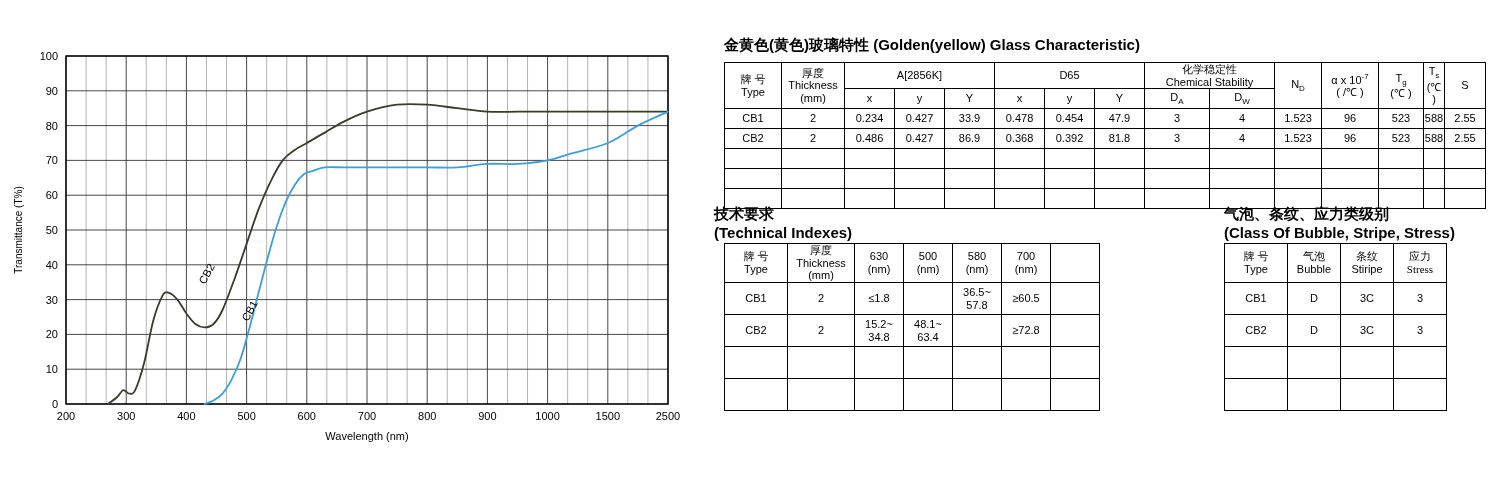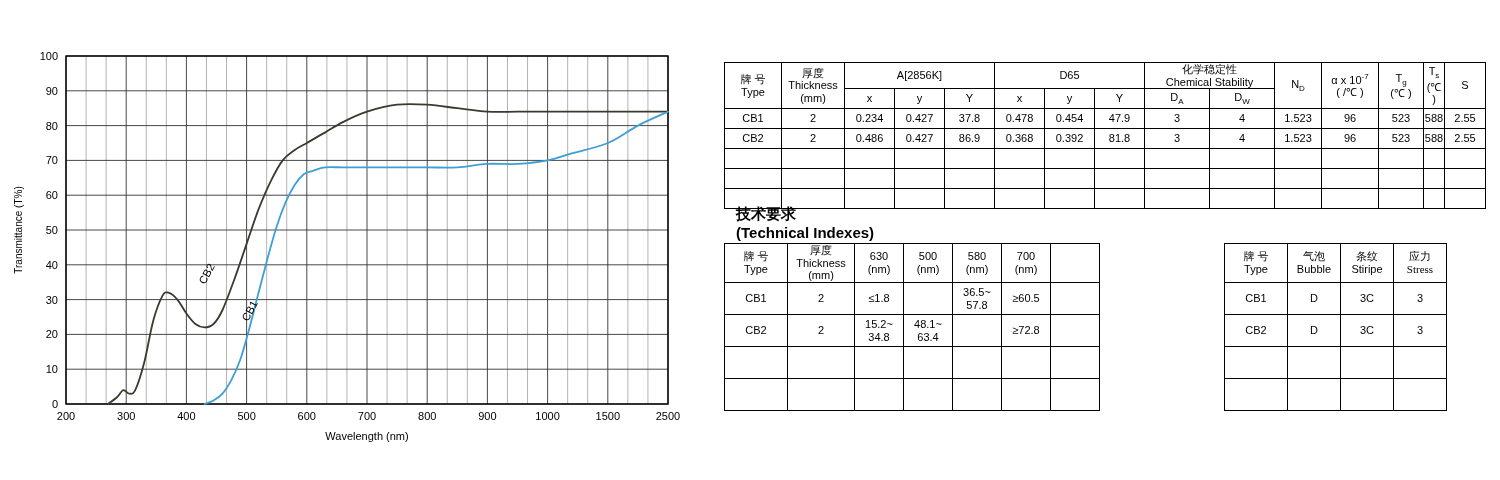--- a/index.html
+++ b/index.html
@@ -30,21 +30,21 @@
     font-weight:normal;
     line-height:1.15;
   }
   .t-main{position:absolute;left:12px;top:62px;}
   .t-main td,.t-main th{height:19px;}
   .t-main .hdr{height:17px;}
   .sub{font-size:8px;vertical-align:sub;}
   .sup{font-size:8px;vertical-align:super;}
 
   #title-main{position:absolute;left:12px;top:36px;}
-  #title-tech{position:absolute;left:24px;top:205px;}
+  #title-tech{position:absolute;left:2px;top:205px;}
   #title-bub{position:absolute;left:512px;top:205px;}
 
   .t-tech{position:absolute;left:12px;top:243px;}
   .t-tech td{height:31px;}
   .t-tech .hdr-cell{height:38px;}
 
   .t-bub{position:absolute;left:512px;top:243px;}
   .t-bub td{height:31px;}
   .t-bub .hdr-cell{height:38px;}
 </style>
@@ -124,20 +124,21 @@
         <path d="M 204.5 404.0 C 206.0 403.4, 210.5 402.3, 213.5 400.5 C 216.5 398.8, 219.5 397.0, 222.5 393.6 C 225.5 390.1, 228.5 385.4, 231.6 379.6 C 234.6 373.8, 237.6 367.5, 240.6 358.8 C 243.6 350.1, 246.6 338.5, 249.6 327.4 C 252.6 316.4, 255.6 304.2, 258.6 292.6 C 261.6 281.0, 264.7 268.9, 267.7 257.8 C 270.7 246.8, 273.7 235.8, 276.7 226.5 C 279.7 217.2, 282.7 209.1, 285.7 202.2 C 288.7 195.2, 291.8 189.4, 294.8 184.8 C 297.8 180.1, 300.8 176.6, 303.8 174.3 C 306.8 172.0, 309.3 172.0, 312.8 170.8 C 316.3 169.7, 319.8 167.9, 324.9 167.4 C 329.9 166.8, 335.9 167.4, 342.9 167.4 C 349.9 167.4, 358.0 167.4, 367.0 167.4 C 376.0 167.4, 387.1 167.4, 397.1 167.4 C 407.1 167.4, 417.2 167.4, 427.2 167.4 C 437.2 167.4, 447.3 167.9, 457.3 167.4 C 467.3 166.8, 477.4 164.5, 487.4 163.9 C 497.4 163.3, 507.5 164.5, 517.5 163.9 C 527.5 163.3, 538.6 162.1, 547.6 160.4 C 556.6 158.7, 561.6 156.3, 571.7 153.4 C 581.7 150.5, 596.8 147.6, 607.8 143.0 C 618.8 138.4, 627.9 130.8, 637.9 125.6 C 647.9 120.4, 663.0 114.0, 668.0 111.7" fill="none" stroke="#3d9fd6" stroke-width="1.8" stroke-linejoin="round" stroke-linecap="round"></path>
         <text x="0" y="0" font-size="11" font-family="&quot;Liberation Sans&quot;, sans-serif" fill="#000" transform="translate(205,285) rotate(-62)">CB2</text>
         <text x="0" y="0" font-size="11" font-family="&quot;Liberation Sans&quot;, sans-serif" fill="#000" transform="translate(248,322) rotate(-62)">CB1</text>
         <text x="367" y="440" text-anchor="middle" font-size="11" font-family="&quot;Liberation Sans&quot;, sans-serif" fill="#000">Wavelength (nm)</text>
         <text x="0" y="0" font-size="10" font-family="&quot;Liberation Sans&quot;, sans-serif" fill="#000" text-anchor="middle" transform="translate(22,230) rotate(-90)">Transmittance (T%)</text>
       </svg>
   </div>
 
   <div id="right-panel">
 
+    <div class="section-title" id="title-main">金黄色(黄色)玻璃特性 (Golden(yellow) Glass Characteristic)</div>
 
     <table class="t-main">
       <tbody>
           <tr>
         <td class="hdr" rowspan="2" style="width:56px;">
           <div>牌 号</div>
           <div>Type</div>
         </td>
         <td class="hdr" rowspan="2" style="width:62px;">
           <div>厚度</div>
@@ -176,21 +177,21 @@
         <td style="width:49px;">Y</td>
         <td style="width:64px;"><span>D</span><span class="sub">A</span></td>
         <td style="width:64px;"><span>D</span><span class="sub">W</span></td>
       </tr>
 
       <tr>
         <td>CB1</td>
         <td>2</td>
         <td>0.234</td>
         <td>0.427</td>
-        <td>37.8</td>
+        <td>33.9</td>
         <td>0.478</td>
         <td>0.454</td>
         <td>47.9</td>
         <td>3</td>
         <td>4</td>
         <td>1.523</td>
         <td>96</td>
         <td>523</td>
         <td>588</td>
         <td>2.55</td>
@@ -264,20 +265,24 @@
         <td></td>
       </tr>
     </tbody>
       </table>
 
     <div class="section-title" id="title-tech">
       <div>技术要求</div>
       <div>(Technical Indexes)</div>
     </div>
 
+    <div class="section-title" id="title-bub">
+      <div>气泡、条纹、应力类级别</div>
+      <div>(Class Of Bubble, Stripe, Stress)</div>
+    </div>
 
     <table class="t-tech">
       <tbody>
           <tr>
         <td class="hdr-cell" style="width:62px;">
           <div>牌 号</div>
           <div>Type</div>
         </td>
         <td class="hdr-cell" style="width:66px;">
           <div>厚度</div>

